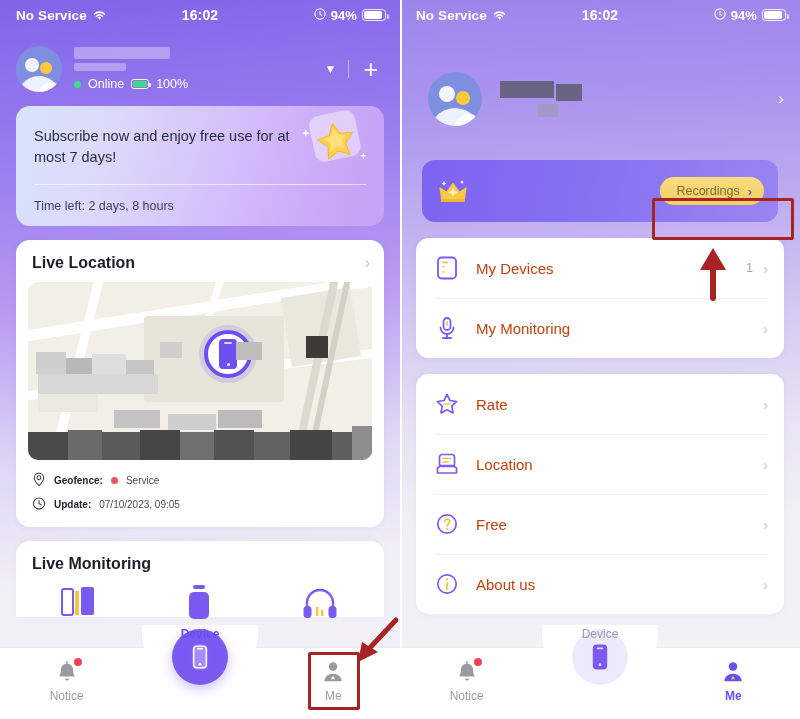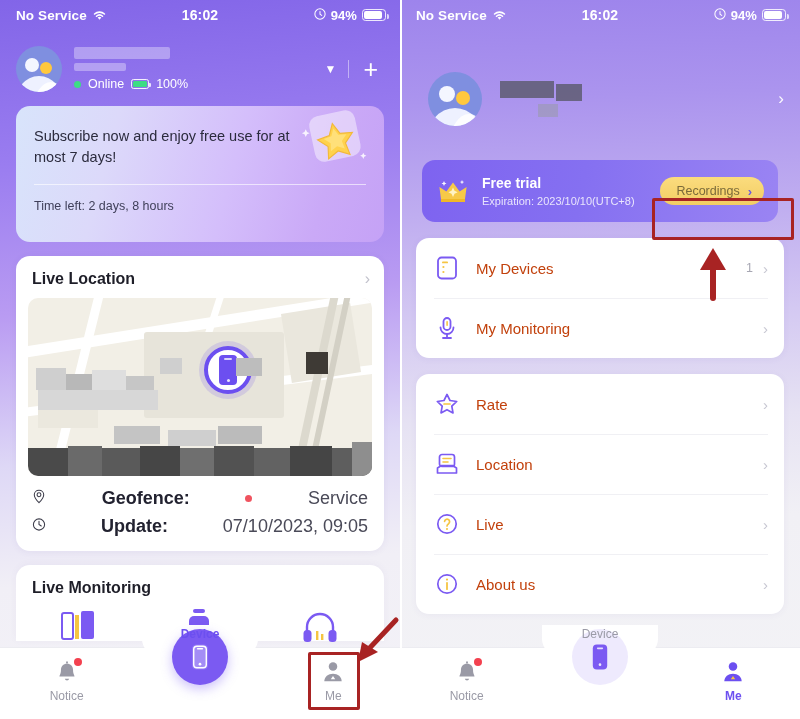--- a/index.html
+++ b/index.html
@@ -56,21 +56,21 @@
   .mini-batt { width:18px; height:10px; border:1.3px solid rgba(255,255,255,.9); border-radius:2.5px; position:relative; }
   .mini-batt::after { content:''; position:absolute; right:-3px; top:2.6px; width:1.8px; height:4px; background:rgba(255,255,255,.8); border-radius:0 1px 1px 0; }
   .mini-batt i { position:absolute; left:1px; top:1px; bottom:1px; right:1px; background:#3ddc84; border-radius:1.5px; display:block; }
   .prof-actions { margin-left:auto; display:flex; align-items:center; gap:0; }
   .caret { color:#fff; font-size:12px; padding:6px 12px; }
   .vline { width:1px; height:18px; background: rgba(255,255,255,.45); }
   .plus { color:#fff; font-size:25px; font-weight:300; padding:0 8px 0 14px; line-height:1; }
 
   
   .sub-banner {
-    margin: 14px 16px 0 16px; height: 136px; border-radius: 14px; position: relative;
+    margin: 14px 16px 0 16px; height: 120px; border-radius: 14px; position: relative;
     background: linear-gradient(105deg, #d8e4fb 0%, #dcd9fa 26%, #d4befb 58%, #caa9f7 82%, #c5a2f6 100%);
     overflow: hidden; padding: 20px 18px 0 18px;
   }
   .sub-title { font-size: 14.5px; color:#2b2b3d; line-height: 1.48; width: 280px; font-weight: 400; }
   .sub-rule { position:absolute; left:18px; right:18px; top:78px; height:1px; background: rgba(255,255,255,.62); }
   .sub-time { position:absolute; left:18px; top:93px; font-size: 12.5px; color:#40405a; }
   .badge-star { position:absolute; right:10px; top:-4px; width:78px; height:78px; }
 
   
   .card { margin: 14px 16px 0 16px; background:#ffffff; border-radius: 14px; box-shadow: 0 1px 7px rgba(90,70,150,.07); }
@@ -84,21 +84,21 @@
   .pin-wrap { position:absolute; left:176px; top:48px; }
   .pin-ring { width:48px; height:48px; border-radius:50%; background:#ffffff; border:4px solid #6c4ff0; box-shadow:0 0 0 5px rgba(108,79,240,.17); position:relative; }
   .pin-phone { position:absolute; left:50%; top:50%; transform:translate(-50%,-50%); width:18px; height:30px; background:#6c4ff0; border-radius:4px; }
   .pin-phone::before { content:''; position:absolute; left:5px; top:3px; width:8px; height:2px; background:rgba(255,255,255,.75); border-radius:1px; }
   .pin-phone::after  { content:''; position:absolute; left:7.5px; bottom:3px; width:3px; height:3px; border-radius:50%; background:rgba(255,255,255,.85); }
   .pin-tail { position:absolute; left:50%; top:40px; transform:translateX(-50%) rotate(45deg); width:20px; height:20px; background:#6c4ff0; border-radius:0 0 5px 0; z-index:-1; }
   .mosaic { position:absolute; }
   .map-strip { position:absolute; left:0; right:0; bottom:0; height:34px; }
 
   .geo-rows { padding: 12px 16px 14px 16px; }
-  .geo-row { display:flex; align-items:center; gap:8px; margin-bottom: 7px; font-size: 18px; justify-content: space-between; }
+  .geo-row { display:flex; align-items:center; gap:8px; margin-bottom: 7px; font-size: 10px; }
   .geo-row:last-child { margin-bottom: 0; }
   .geo-lbl { font-weight: 700; color:#222230; }
   .geo-val { color:#4a4a58; }
   .red-dot { width:7px; height:7px; border-radius:50%; background:#f0535f; display:inline-block; }
 
   .monitor-card { margin: 14px 16px 0 16px; background:#ffffff; border-radius:14px 14px 0 0; padding: 14px 0 0 16px; height: 76px; box-shadow: 0 -1px 7px rgba(90,70,150,.05); }
   .monitor-title { font-size:16px; font-weight:700; color:#1e1e28; }
   .monitor-icons { display:flex; gap: 88px; padding: 12px 0 0 28px; }
 
   
@@ -430,24 +430,20 @@
     <div class="trial-card">
       <span class="crown">
         <svg width="30" height="26" viewBox="0 0 30 26">
           <path d="M3 21l-1.6-12 7 4.6L15 4.5l6.6 9.1 7-4.6L27 21z" fill="#f7c948"></path>
           <path d="M3 21h24v3H3z" fill="#f0b828"></path>
           <path d="M15 9.5l1.5 3.2 3.2 1.5-3.2 1.5L15 19l-1.5-3.3-3.2-1.5 3.2-1.5z" fill="#fff3c4"></path>
           <path d="M6 3l.8 1.7L8.5 5.5 6.8 6.3 6 8l-.8-1.7L3.5 5.5l1.7-.8z" fill="#ffffff" opacity=".95"></path>
           <path d="M24 2l.7 1.4 1.4.7-1.4.7-.7 1.4-.7-1.4-1.4-.7 1.4-.7z" fill="#ffffff" opacity=".9"></path>
         </svg>
       </span>
-      <div class="trial-texts">
-        <div class="trial-title">Free trial</div>
-        <div class="trial-exp">Expiration: 2023/10/10(UTC+8)</div>
-      </div>
       <button class="subscribe-btn">
         <span>Recordings</span>
         <span class="sc">›</span>
       </button>
     </div>
 
     <div class="r-card">
 
       <div class="r-item">
         <span class="r-ico">
@@ -508,21 +504,21 @@
         </span>
       </div>
       <div class="r-item">
         <span class="r-ico">
           <svg width="24" height="24" viewBox="0 0 24 24">
               <circle cx="12" cy="12" r="9.2" fill="none" stroke="#7b5af2" stroke-width="1.7"></circle>
               <path d="M9.6 9.4a2.5 2.5 0 114 2.3c-.9.6-1.6 1.1-1.6 2.3" fill="none" stroke="#f5c542" stroke-width="1.7" stroke-linecap="round"></path>
               <circle cx="12" cy="17" r="1.05" fill="#f5c542"></circle>
             </svg>
         </span>
-        <span class="r-label">Live</span>
+        <span class="r-label">Free</span>
         <span class="r-right">
           <span class="r-chevron">›</span>
         </span>
       </div>
       <div class="r-item">
         <span class="r-ico">
           <svg width="24" height="24" viewBox="0 0 24 24">
               <circle cx="12" cy="12" r="9.2" fill="none" stroke="#7b5af2" stroke-width="1.7"></circle>
               <circle cx="12" cy="7.6" r="1.1" fill="#f5c542"></circle>
               <path d="M12 10.8v6.4" stroke="#f5c542" stroke-width="1.8" stroke-linecap="round"></path>

